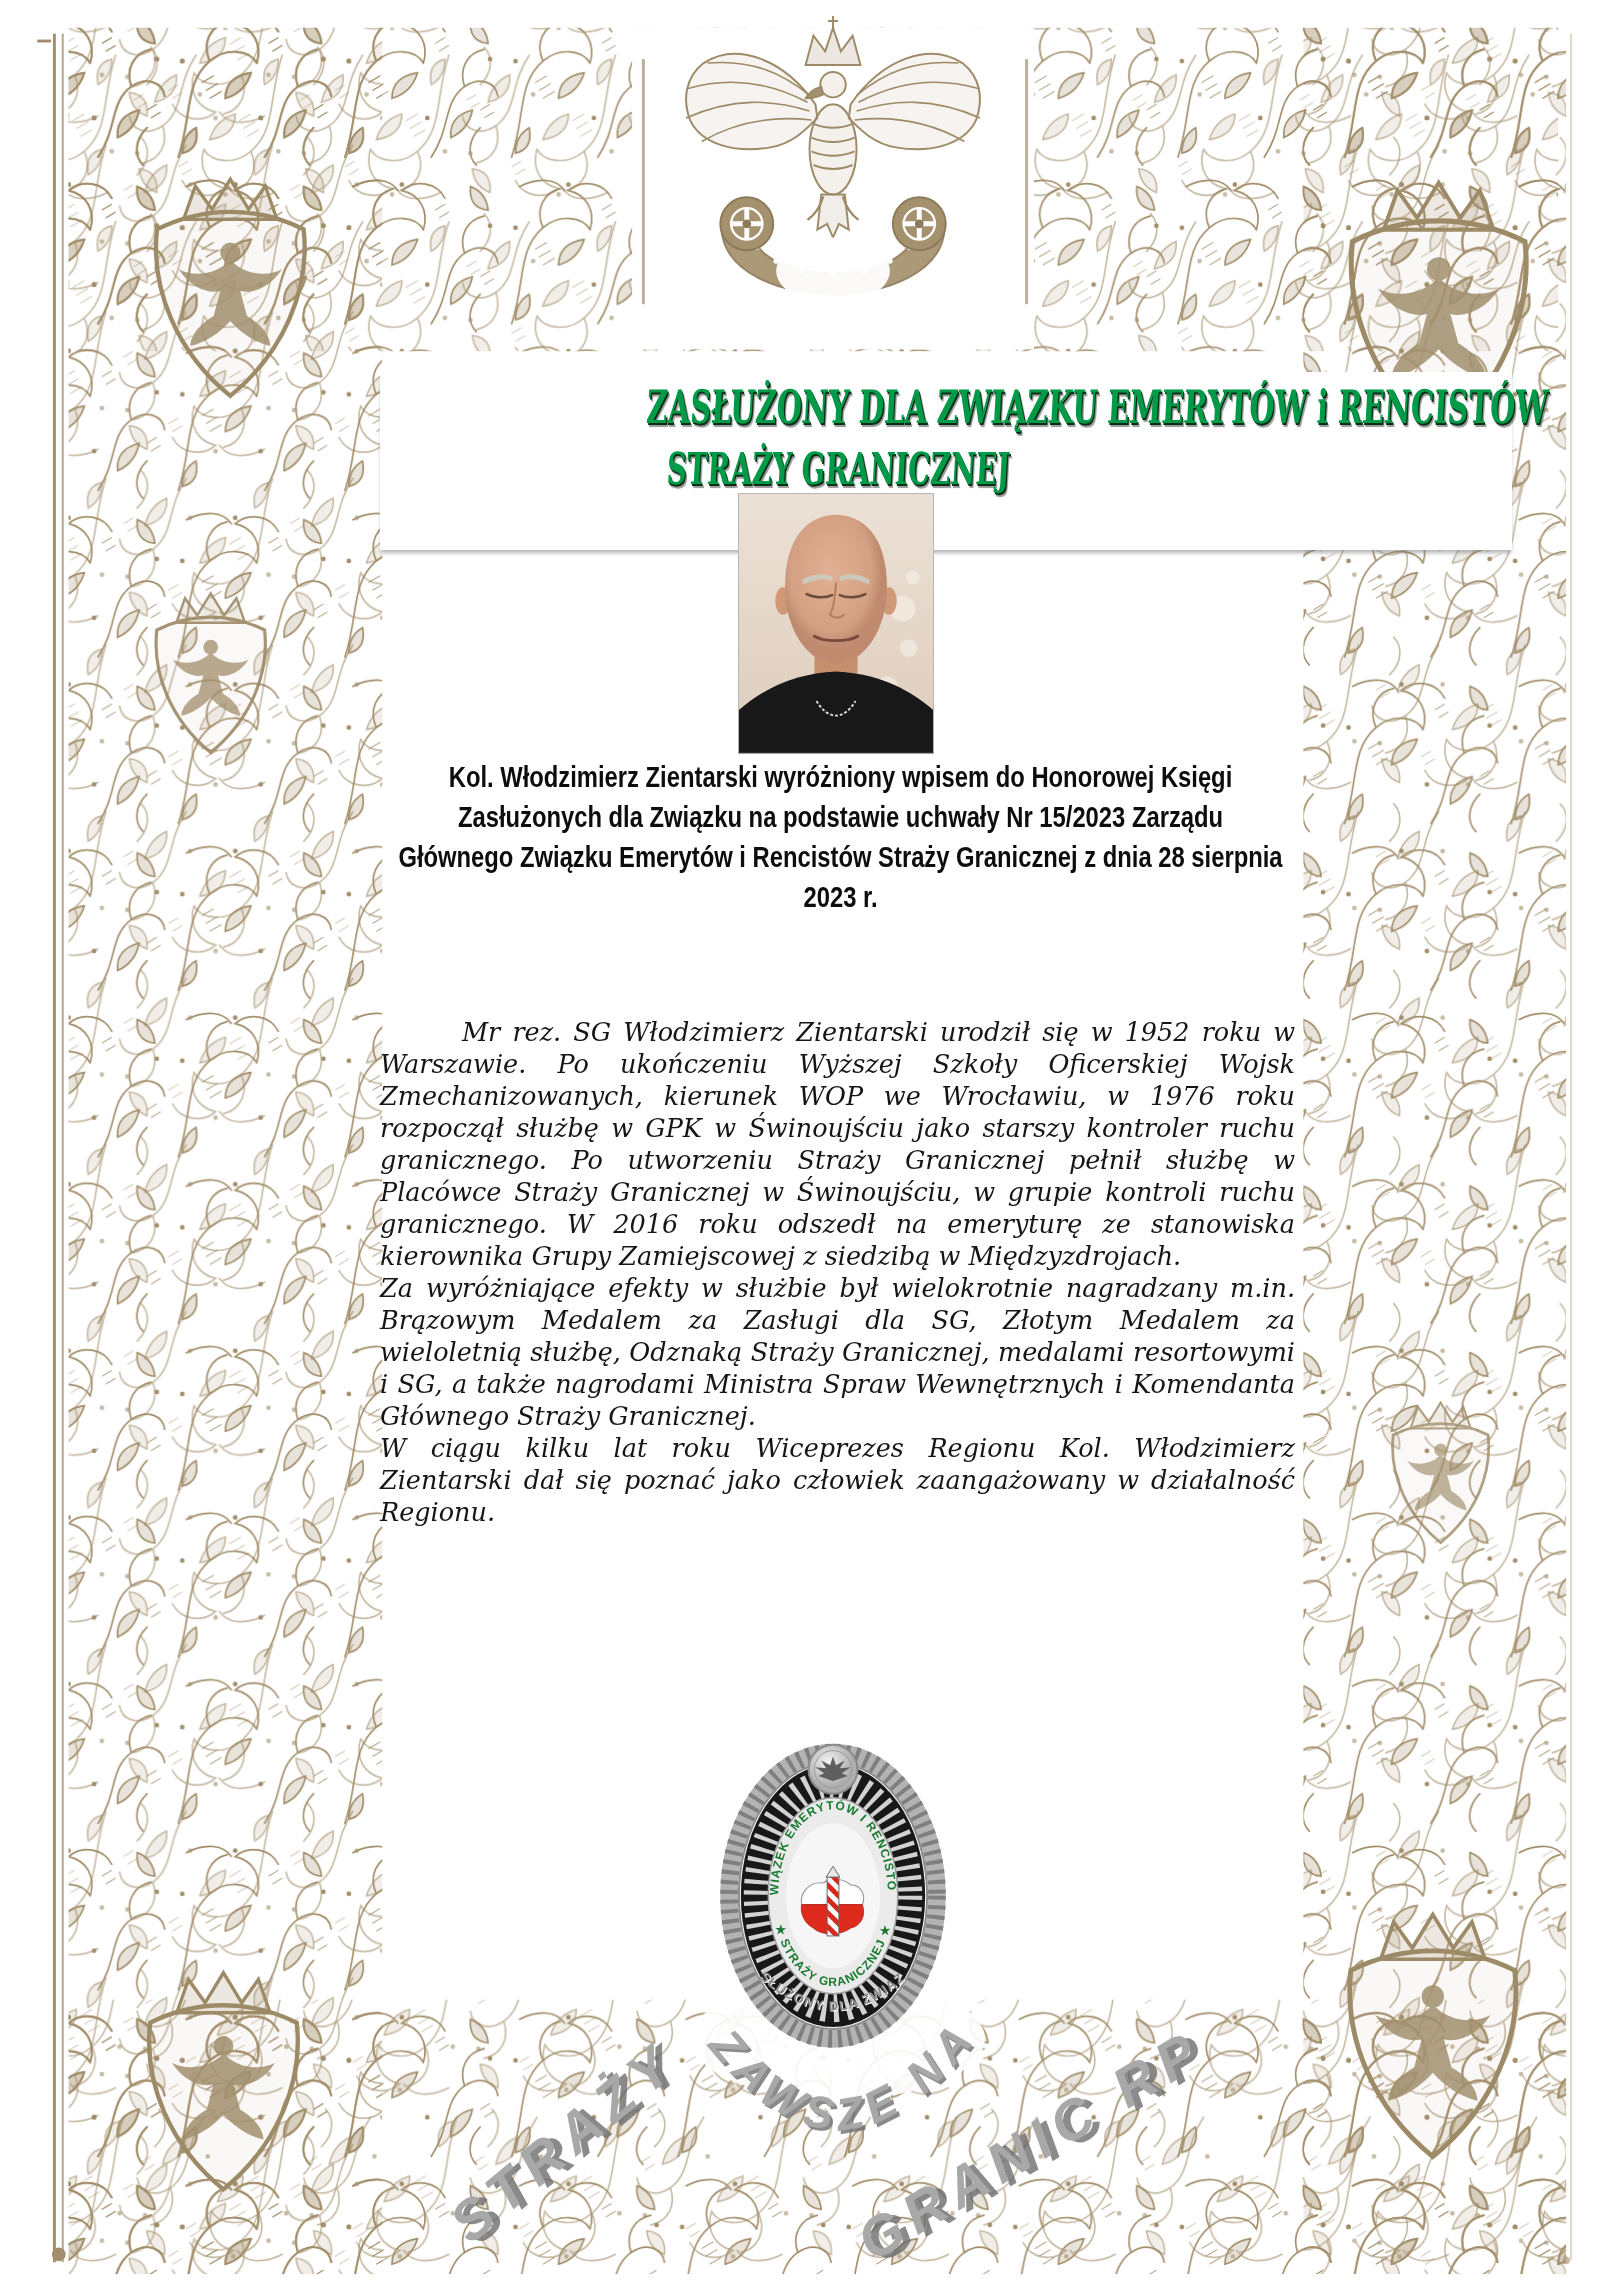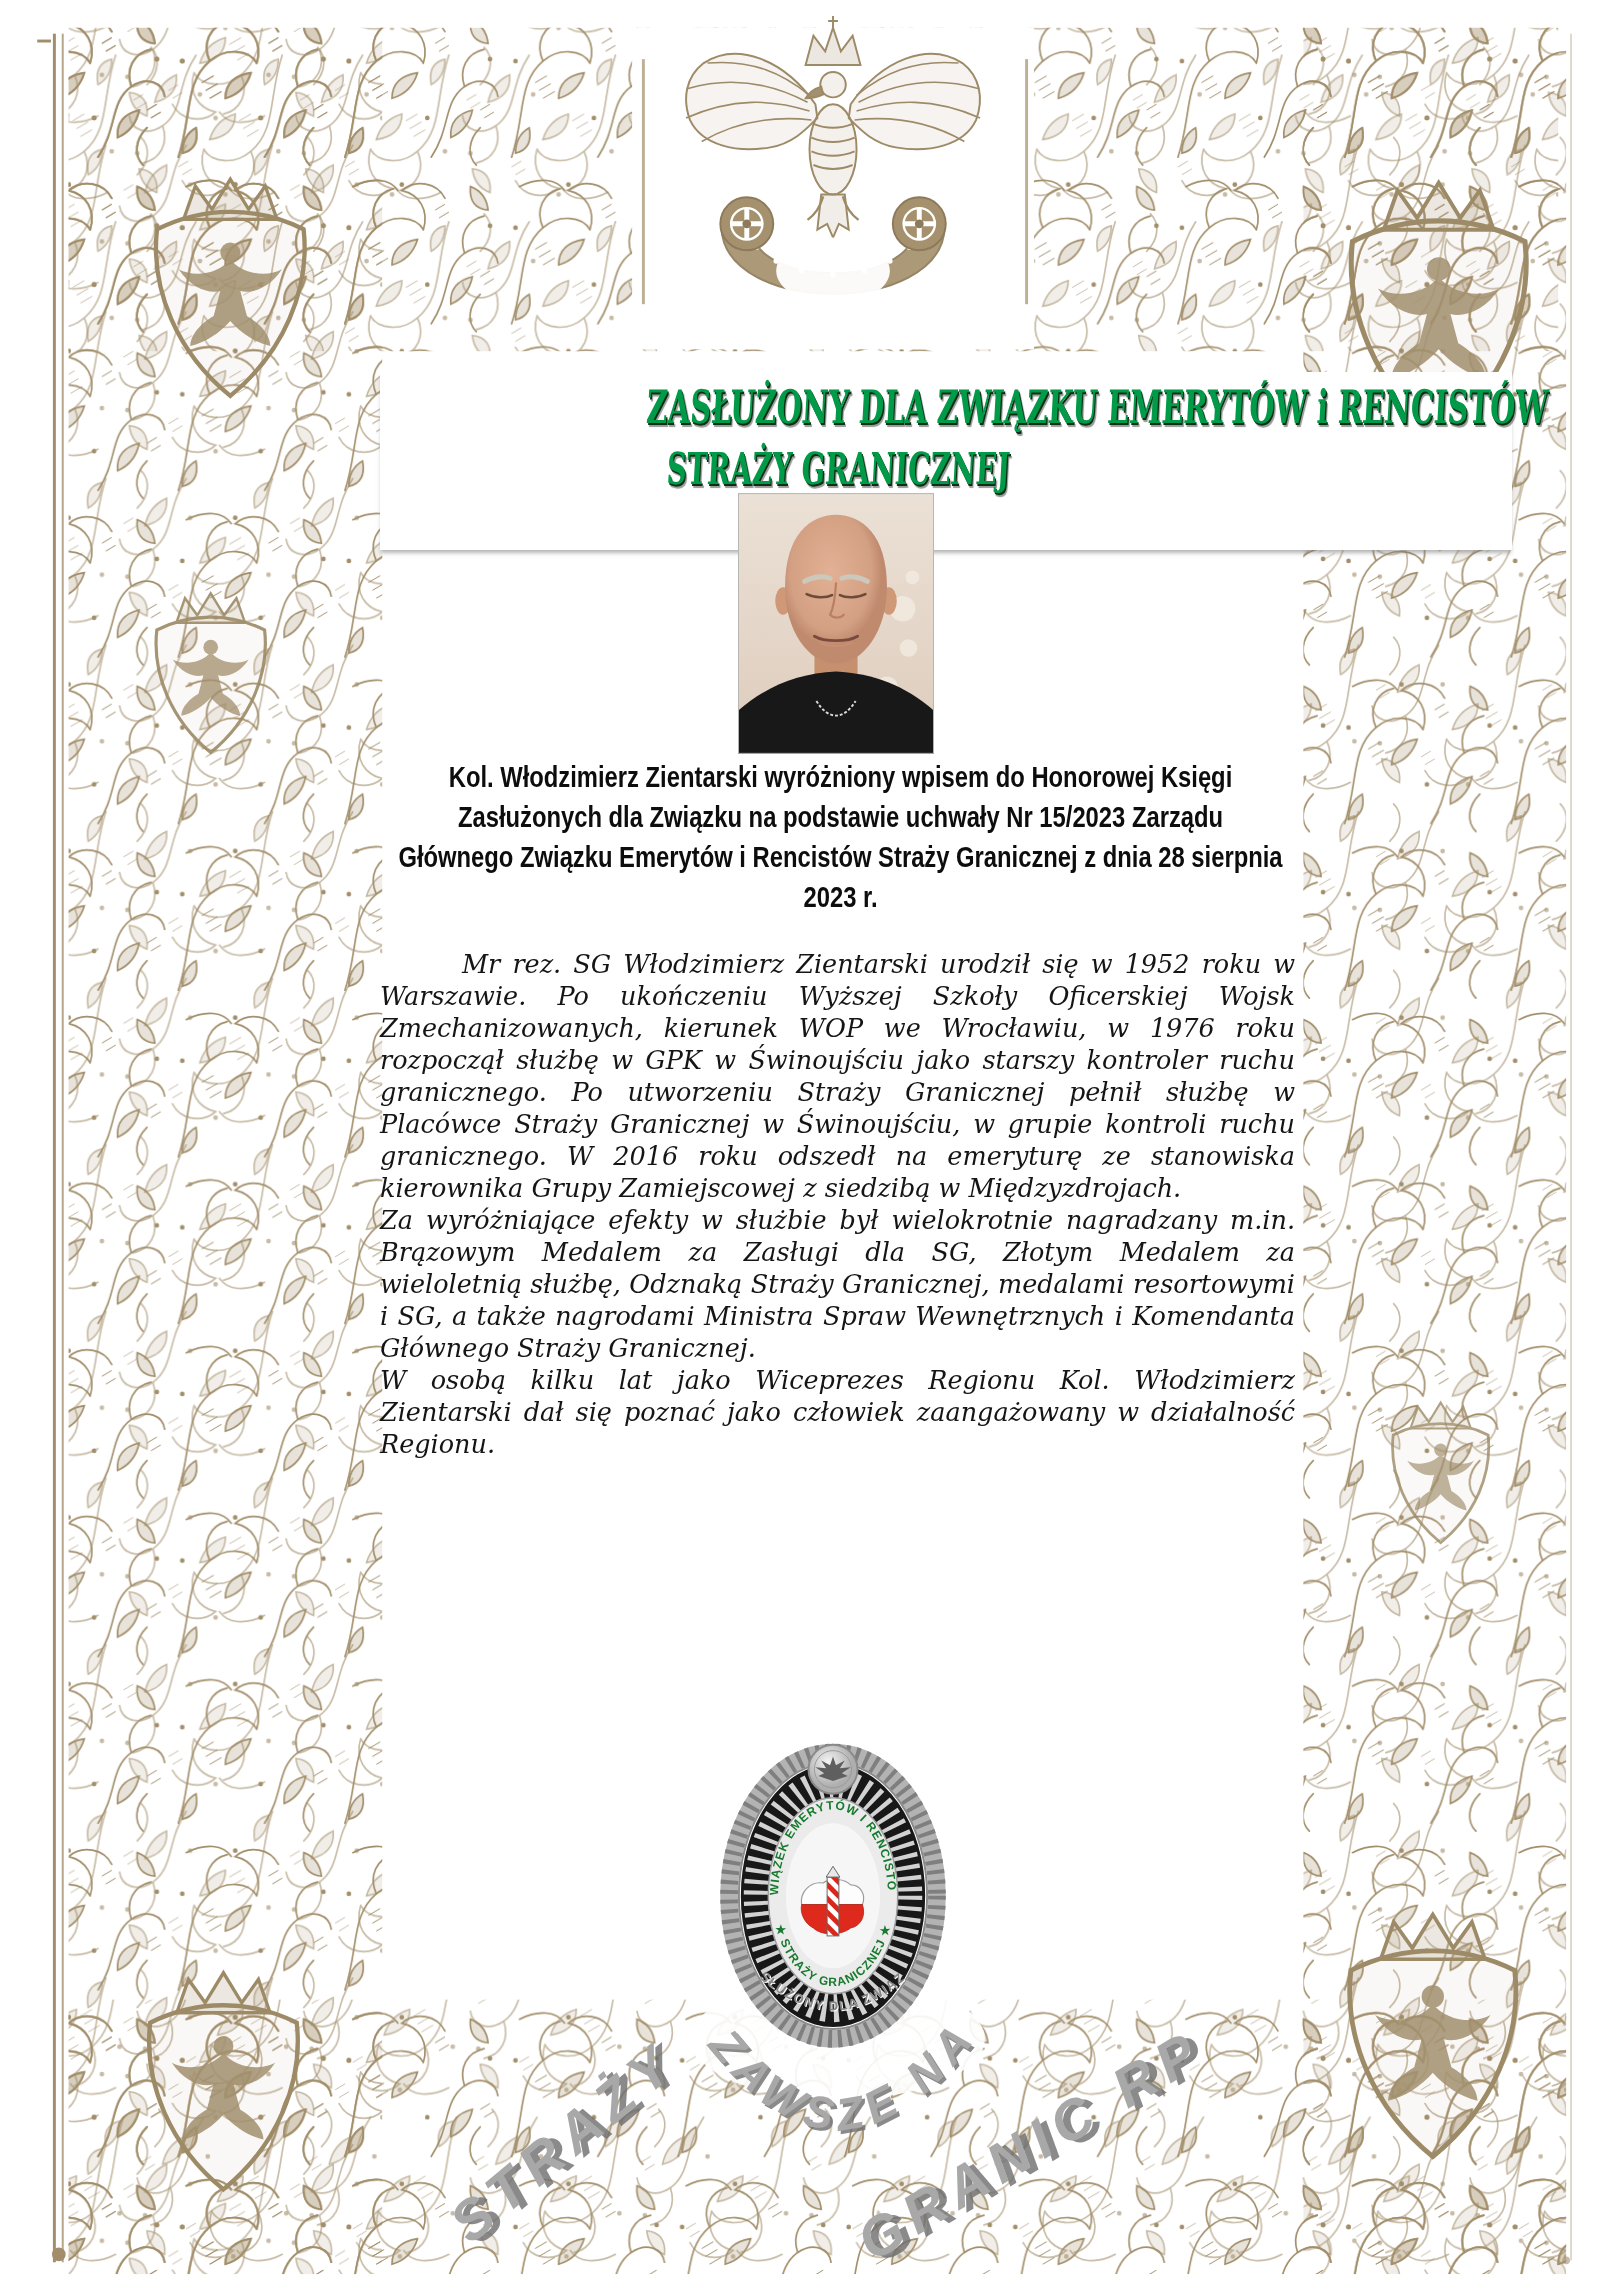--- a/index.html
+++ b/index.html
@@ -35,21 +35,21 @@
   
   .citation{
     left:282px;top:757px;width:1117px;z-index:2;text-align:center;
     font-weight:700;font-size:29px;line-height:40px;color:#0d0d0d;
     transform:scaleX(.82);transform-origin:50% 0;
     font-family:"Liberation Sans", sans-serif;
   }
 
   
   .bio{
-    left:380px;top:948px;width:915px;z-index:2;
+    left:380px;top:1016px;width:915px;z-index:2;
     font-family:"DejaVu Serif", serif;font-style:italic;
     font-size:25.5px;line-height:32px;color:#151515;text-align:justify;
   }
   .bio p{margin:0;}
   .bio p.indent{text-indent:82px;}
 
   
   #watermark-svg{left:0;top:0;width:1620px;height:2294px;z-index:2;}
   #badge-svg{left:676px;top:1730px;width:314px;height:353px;z-index:3;}
   .wm-main{fill:#a8a8a8;}
@@ -230,21 +230,21 @@
 <div class="abs citation">
   <div>Kol. Włodzimierz Zientarski  wyróżniony wpisem do Honorowej Księgi</div>
   <div>Zasłużonych  dla Związku na podstawie uchwały Nr 15/2023  Zarządu</div>
   <div>Głównego Związku Emerytów i Rencistów Straży Granicznej z dnia 28 sierpnia</div>
   <div>2023 r.</div>
 </div>
 
 <div class="abs bio">
   <p class="indent">Mr rez. SG Włodzimierz Zientarski urodził się w 1952 roku w Warszawie. Po ukończeniu Wyższej Szkoły Oficerskiej Wojsk Zmechanizowanych, kierunek WOP we Wrocławiu, w 1976 roku rozpoczął służbę w GPK w Świnoujściu jako starszy kontroler ruchu granicznego. Po utworzeniu Straży Granicznej pełnił służbę w Placówce Straży Granicznej w Świnoujściu, w grupie kontroli ruchu granicznego. W 2016 roku odszedł na emeryturę ze stanowiska kierownika Grupy Zamiejscowej z siedzibą w Międzyzdrojach.</p>
   <p>Za wyróżniające efekty w służbie był wielokrotnie nagradzany m.in. Brązowym Medalem za Zasługi dla SG, Złotym Medalem za wieloletnią służbę, Odznaką Straży Granicznej, medalami resortowymi i SG, a także nagrodami Ministra Spraw Wewnętrznych i Komendanta Głównego Straży Granicznej.</p>
-  <p>W osobą kilku lat jako Wiceprezes Regionu Kol. Włodzimierz Zientarski dał się poznać jako człowiek zaangażowany w działalność Regionu.</p>
+  <p>W ciągu kilku lat roku Wiceprezes Regionu Kol. Włodzimierz Zientarski dał się poznać jako człowiek zaangażowany w działalność Regionu.</p>
 </div>
 
 <svg id="watermark-svg" class="abs" viewBox="0 0 1653 2340" xmlns="http://www.w3.org/2000/svg">
   <defs>
     <path id="wm-arc" d="M718,2082 Q858,2268 1002,2072" fill="none"></path>
   </defs>
   <ellipse cx="855" cy="2080" rx="150" ry="62" fill="#ffffff" opacity=".9"></ellipse>
   <g class="wm" font-size="46" letter-spacing="8">
     <text transform="translate(3,3)" class="wm-shadow" opacity=".8">
       <textPath href="#wm-arc" startOffset="50%" text-anchor="middle">ZAWSZE NA</textPath>

